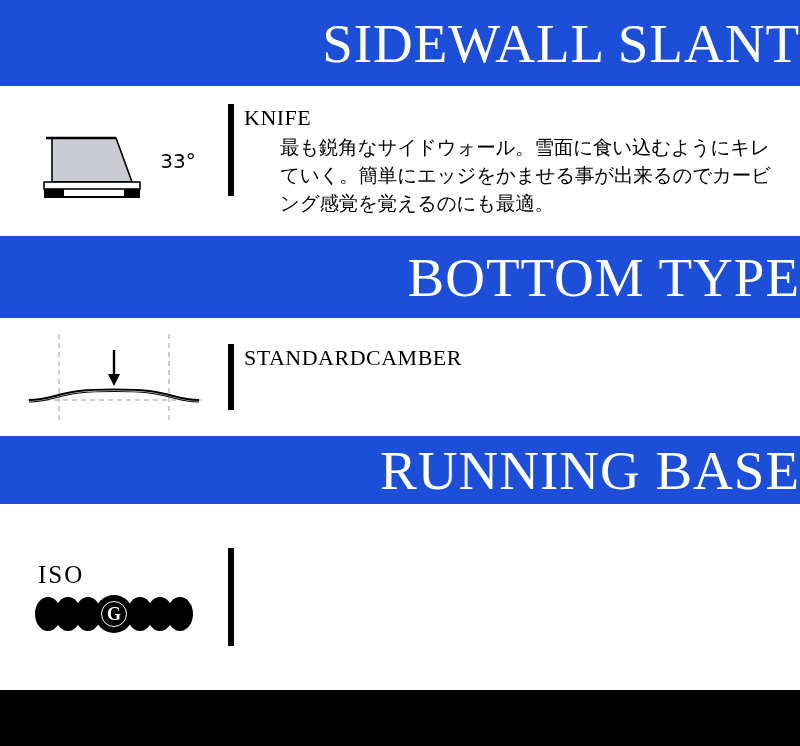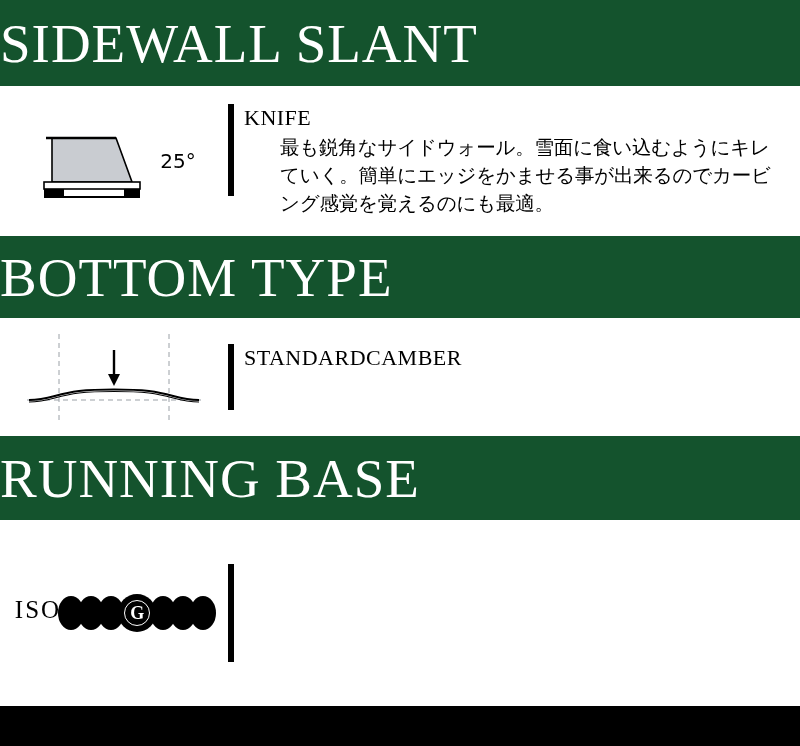--- a/index.html
+++ b/index.html
@@ -16,34 +16,34 @@
   }
   .page {
     position: relative;
     width: 800px;
     height: 746px;
     background: #000000;
     box-sizing: border-box;
   }
   
   .banner {
-    background: #14532d;
+    background: #1d4ed8;
     color: #ffffff;
     text-align: center;
     font-family: "Liberation Serif", serif;
     font-weight: 400;
     letter-spacing: 1px;
     line-height: 1;
     display: flex;
     align-items: center;
-    justify-content: flex-start;
+    justify-content: flex-end;
   }
   .banner-1 { height: 86px; font-size: 55px; }
   .banner-2 { height: 82px; font-size: 55px; }
-  .banner-3 { height: 84px; font-size: 55px; }
+  .banner-3 { height: 68px; font-size: 55px; }
 
   
   .panel {
     background: #ffffff;
     display: flex;
     align-items: center;
     box-sizing: border-box;
   }
   .panel-1 { height: 150px; }
   .panel-2 { height: 118px; }
@@ -107,22 +107,22 @@
   }
   .angle-label {
     font-family: "DejaVu Sans", sans-serif;
     font-size: 20px;
     color: #000;
   }
 
   
   .iso-wrap {
     display: flex;
-    flex-direction: row;
-    align-items: center;
+    flex-direction: column;
+    align-items: flex-start;
     justify-content: center;
   }
   .iso-text {
     font-family: "Liberation Serif", serif;
     font-size: 25px;
     letter-spacing: 2px;
     margin-bottom: 6px;
   }
   .iso-dots {
     display: flex;
@@ -178,21 +178,21 @@
           <polygon points="20,22 84,22 100,66 20,66" fill="#c9ccd1" stroke="#000" stroke-width="1.6"></polygon>
 
           <line x1="14" y1="22" x2="84" y2="22" stroke="#000" stroke-width="2.4"></line>
 
           <rect x="12" y="66" width="96" height="7" fill="#ffffff" stroke="#000" stroke-width="1.6"></rect>
 
           <rect x="12" y="73" width="20" height="8" fill="#000"></rect>
           <rect x="92" y="73" width="16" height="8" fill="#000"></rect>
           <line x1="12" y1="81" x2="108" y2="81" stroke="#000" stroke-width="2"></line>
         </svg>
-        <span class="angle-label">25°</span>
+        <span class="angle-label">33°</span>
       </div>
     </div>
     <div class="content">
       <div class="title-row">
         <div class="tick tick-tall"></div>
         <div class="col-text">
           <div class="sub-title">KNIFE</div>
           <div class="body-text body-text-ja">最も鋭角なサイドウォール。雪面に食い込むようにキレていく。簡単にエッジをかませる事が出来るのでカービング感覚を覚えるのにも最適。</div>
         </div>
       </div>

